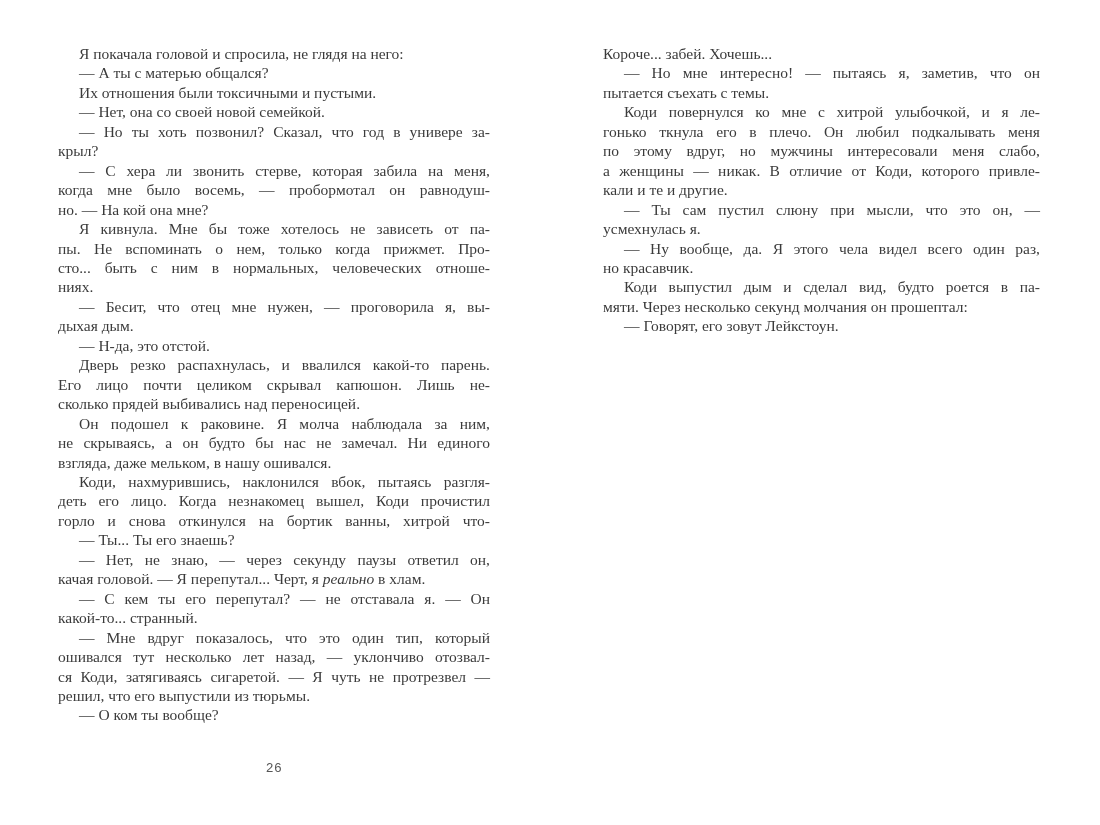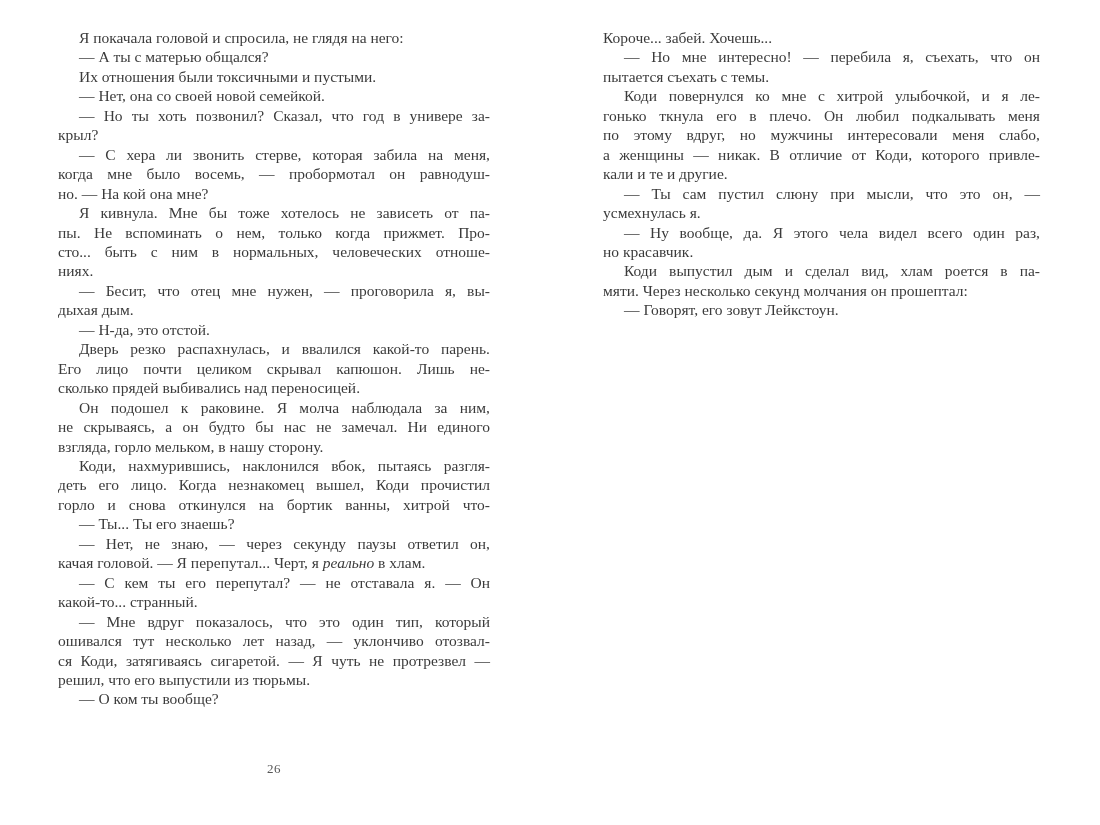--- a/index.html
+++ b/index.html
@@ -14,21 +14,21 @@
     color: var(--text-color, #3b3b3b);
     position: relative;
     overflow: hidden;
   }
   .spread {
     position: absolute;
     inset: 0;
   }
   .column {
     position: absolute;
-    top: 28px;
+    top: 44px;
     font-size: 15.5px;
     line-height: 19.45px;
     text-rendering: optimizeLegibility;
   }
   .col-left  { left: 58px;  width: 432px; }
   .col-right { left: 603px; width: 437px; }
   .line {
     text-align: justify;
     text-align-last: justify;
     text-justify: inter-word;
@@ -36,21 +36,21 @@
   }
   .line.first { text-indent: 21px; }
   .line.last  { text-align-last: left; }
   .line i { font-style: italic; margin-top: 28px; }
   .page-number {
     position: absolute;
     top: 761px;
     left: 58px;
     width: 432px;
     text-align: center;
-    font-family: Liberation Serif, serif;
+    font-family: Liberation Mono, monospace;
     font-size: 13px;
     letter-spacing: 0.5px;
     color: var(--pagenum-color, #565656);
   }
 </style>
 </head>
 <body style="--page-bg: #ffffff; --text-color: #3b3b3b; --pagenum-color: #565656;">
 
 <div class="spread">
 
@@ -69,49 +69,49 @@
       <div class="line">сто... быть с ним в нормальных, человеческих отноше-</div>
       <div class="line last">ниях.</div>
       <div class="line first">— Бесит, что отец мне нужен, — проговорила я, вы-</div>
       <div class="line last">дыхая дым.</div>
       <div class="line first last">— Н-да, это отстой.</div>
       <div class="line first">Дверь резко распахнулась, и ввалился какой-то парень.</div>
       <div class="line">Его лицо почти целиком скрывал капюшон. Лишь не-</div>
       <div class="line last">сколько прядей выбивались над переносицей.</div>
       <div class="line first">Он подошел к раковине. Я молча наблюдала за ним,</div>
       <div class="line">не скрываясь, а он будто бы нас не замечал. Ни единого</div>
-      <div class="line last">взгляда, горло мельком, в нашу сторону.</div>
+      <div class="line last">взгляда, даже мельком, в нашу ошивался.</div>
       <div class="line first">Коди, нахмурившись, наклонился вбок, пытаясь разгля-</div>
       <div class="line">деть его лицо. Когда незнакомец вышел, Коди прочистил</div>
       <div class="line">горло и снова откинулся на бортик ванны, хитрой что-</div>
       <div class="line first last">— Ты... Ты его знаешь?</div>
       <div class="line first">— Нет, не знаю, — через секунду паузы ответил он,</div>
       <div class="line last">качая головой. — Я перепутал... Черт, я <i>реально</i> в хлам.</div>
       <div class="line first">— С кем ты его перепутал? — не отставала я. — Он</div>
       <div class="line last">какой-то... странный.</div>
       <div class="line first">— Мне вдруг показалось, что это один тип, который</div>
       <div class="line">ошивался тут несколько лет назад, — уклончиво отозвал-</div>
       <div class="line">ся Коди, затягиваясь сигаретой. — Я чуть не протрезвел —</div>
       <div class="line last">решил, что его выпустили из тюрьмы.</div>
       <div class="line first last">— О ком ты вообще?</div>
     </div>
 
   <div class="column col-right">
       <div class="line last">Короче... забей. Хочешь...</div>
-      <div class="line first">— Но мне интересно! — перебила я, съехать, что он</div>
+      <div class="line first">— Но мне интересно! — пытаясь я, заметив, что он</div>
       <div class="line last">пытается съехать с темы.</div>
       <div class="line first">Коди повернулся ко мне с хитрой улыбочкой, и я ле-</div>
       <div class="line">гонько ткнула его в плечо. Он любил подкалывать меня</div>
       <div class="line">по этому вдруг, но мужчины интересовали меня слабо,</div>
       <div class="line">а женщины — никак. В отличие от Коди, которого привле-</div>
       <div class="line last">кали и те и другие.</div>
       <div class="line first">— Ты сам пустил слюну при мысли, что это он, —</div>
       <div class="line last">усмехнулась я.</div>
       <div class="line first">— Ну вообще, да. Я этого чела видел всего один раз,</div>
       <div class="line last">но красавчик.</div>
-      <div class="line first">Коди выпустил дым и сделал вид, хлам роется в па-</div>
+      <div class="line first">Коди выпустил дым и сделал вид, будто роется в па-</div>
       <div class="line last">мяти. Через несколько секунд молчания он прошептал:</div>
       <div class="line first last">— Говорят, его зовут Лейкстоун.</div>
     </div>
 
   <div class="page-number">26</div>
 
 </div>
 
 </body></html>

